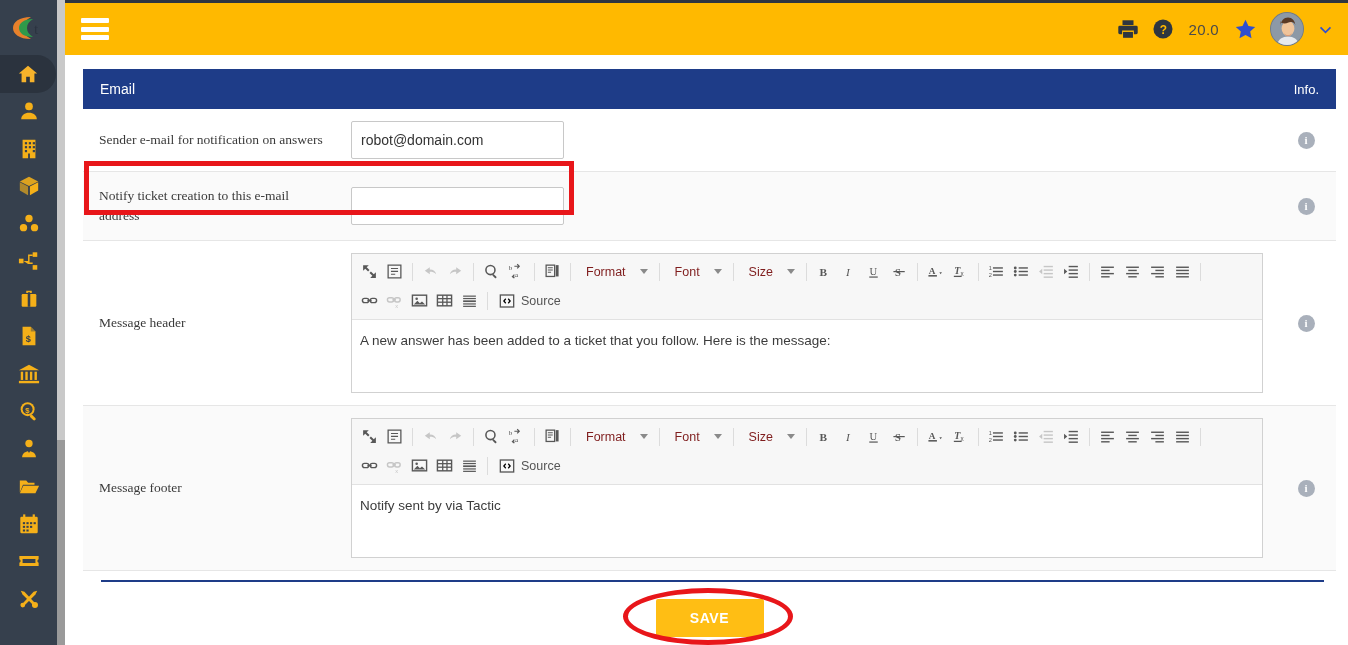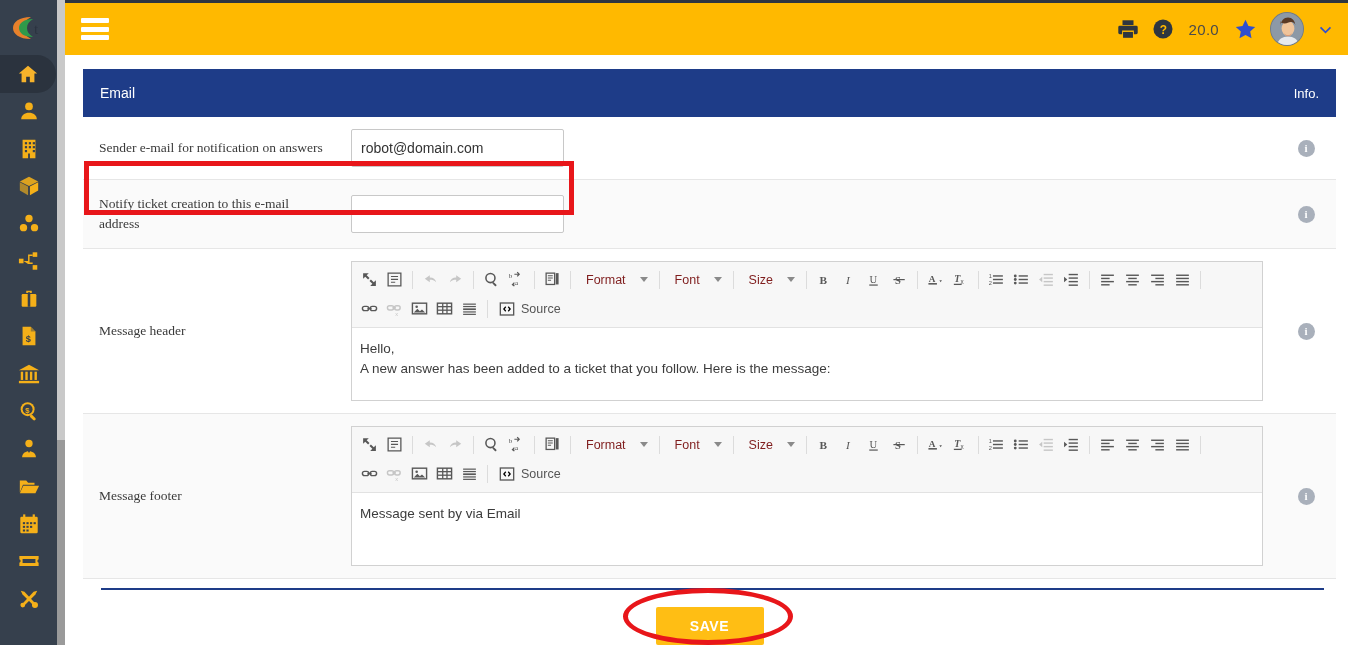--- a/index.html
+++ b/index.html
@@ -125,21 +125,21 @@
     position: relative;
     background: #ffffff;
   }
   .panel {
     border: 0;
     background: #ffffff;
   }
   .panel-head {
     background: #1e3c88;
     color: #ffffff;
-    height: 48px;
+    height: 40px;
     display: flex;
     align-items: center;
     justify-content: space-between;
     padding: 0 17px;
     font-size: 14px;
   }
   .panel-head .ph-title { font-size: 14px; }
   .panel-head .ph-info { font-size: 13px; padding-left: 13px; }
 
   .row {
@@ -779,21 +779,20 @@
                           <rect x="2" y="3" width="20" height="18" fill="none" stroke="#585858" stroke-width="2"></rect>
                           <path d="M9.5 8 L6 12 l3.5 4 l1.3-1.4 L8.7 12 l2.1-2.6z"></path>
                           <path d="M14.5 8 L18 12 l-3.5 4 l-1.3-1.4 l2.1-2.6 l-2.1-2.6z"></path>
                         </g>
                       </svg>
                     <span>Source</span>
                   </div>
                 </div>
               </div>
               <div class="ck-body">
-                <p>Hello,</p>
                 <p>A new answer has been added to a ticket that you follow. Here is the message:</p>
               </div>
             </div>
           </div>
           <div class="infocell">
             <div class="info-dot">i</div>
           </div>
         </div>
 
         <div class="row tall alt">
@@ -1058,21 +1057,21 @@
                           <rect x="2" y="3" width="20" height="18" fill="none" stroke="#585858" stroke-width="2"></rect>
                           <path d="M9.5 8 L6 12 l3.5 4 l1.3-1.4 L8.7 12 l2.1-2.6z"></path>
                           <path d="M14.5 8 L18 12 l-3.5 4 l-1.3-1.4 l2.1-2.6 l-2.1-2.6z"></path>
                         </g>
                       </svg>
                     <span>Source</span>
                   </div>
                 </div>
               </div>
               <div class="ck-body">
-                <p>Message sent by via Email</p>
+                <p>Notify sent by via Tactic</p>
               </div>
             </div>
           </div>
           <div class="infocell">
             <div class="info-dot">i</div>
           </div>
         </div>
 
       </div>
 

